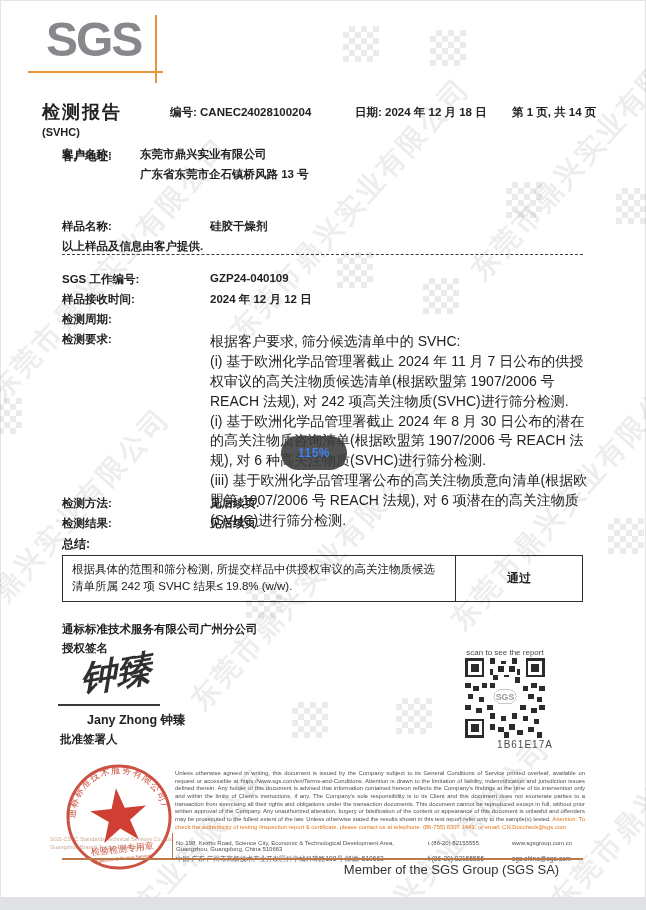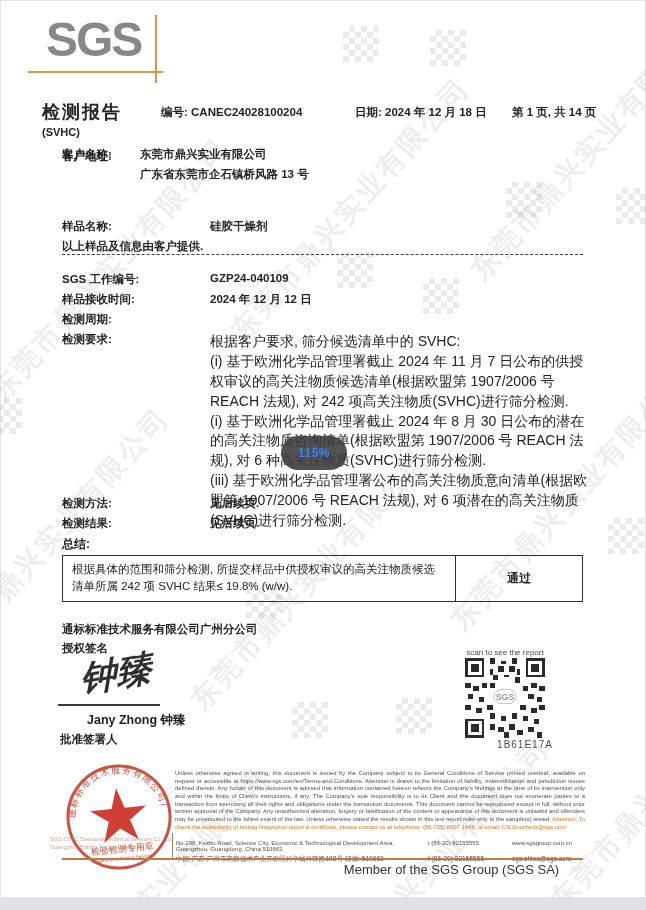--- a/index.html
+++ b/index.html
@@ -103,21 +103,21 @@
   <div class="mosaic" style="left:292px;top:702px;"></div>
   <div class="mosaic" style="left:396px;top:698px;"></div>
 
   <div class="logo">SGS</div>
   <div class="logo-hline"></div>
   <div class="logo-vline"></div>
 
   <div class="doc-title">检测报告</div>
   <div class="doc-subtitle">(SVHC)</div>
 
-  <div class="meta" style="left:161px;">
+  <div class="meta" style="left:170px;">
     <span>编号:</span>
     <span class="v">CANEC24028100204</span>
   </div>
   <div class="meta" style="left:355px;">
     <span>日期:</span>
     <span class="v">2024 年 12 月 18 日</span>
   </div>
   <div class="meta" style="left:512px;">第 1 页, 共 14 页</div>
 
   <div class="lbl" style="top:147px;">客户名称:</div>

